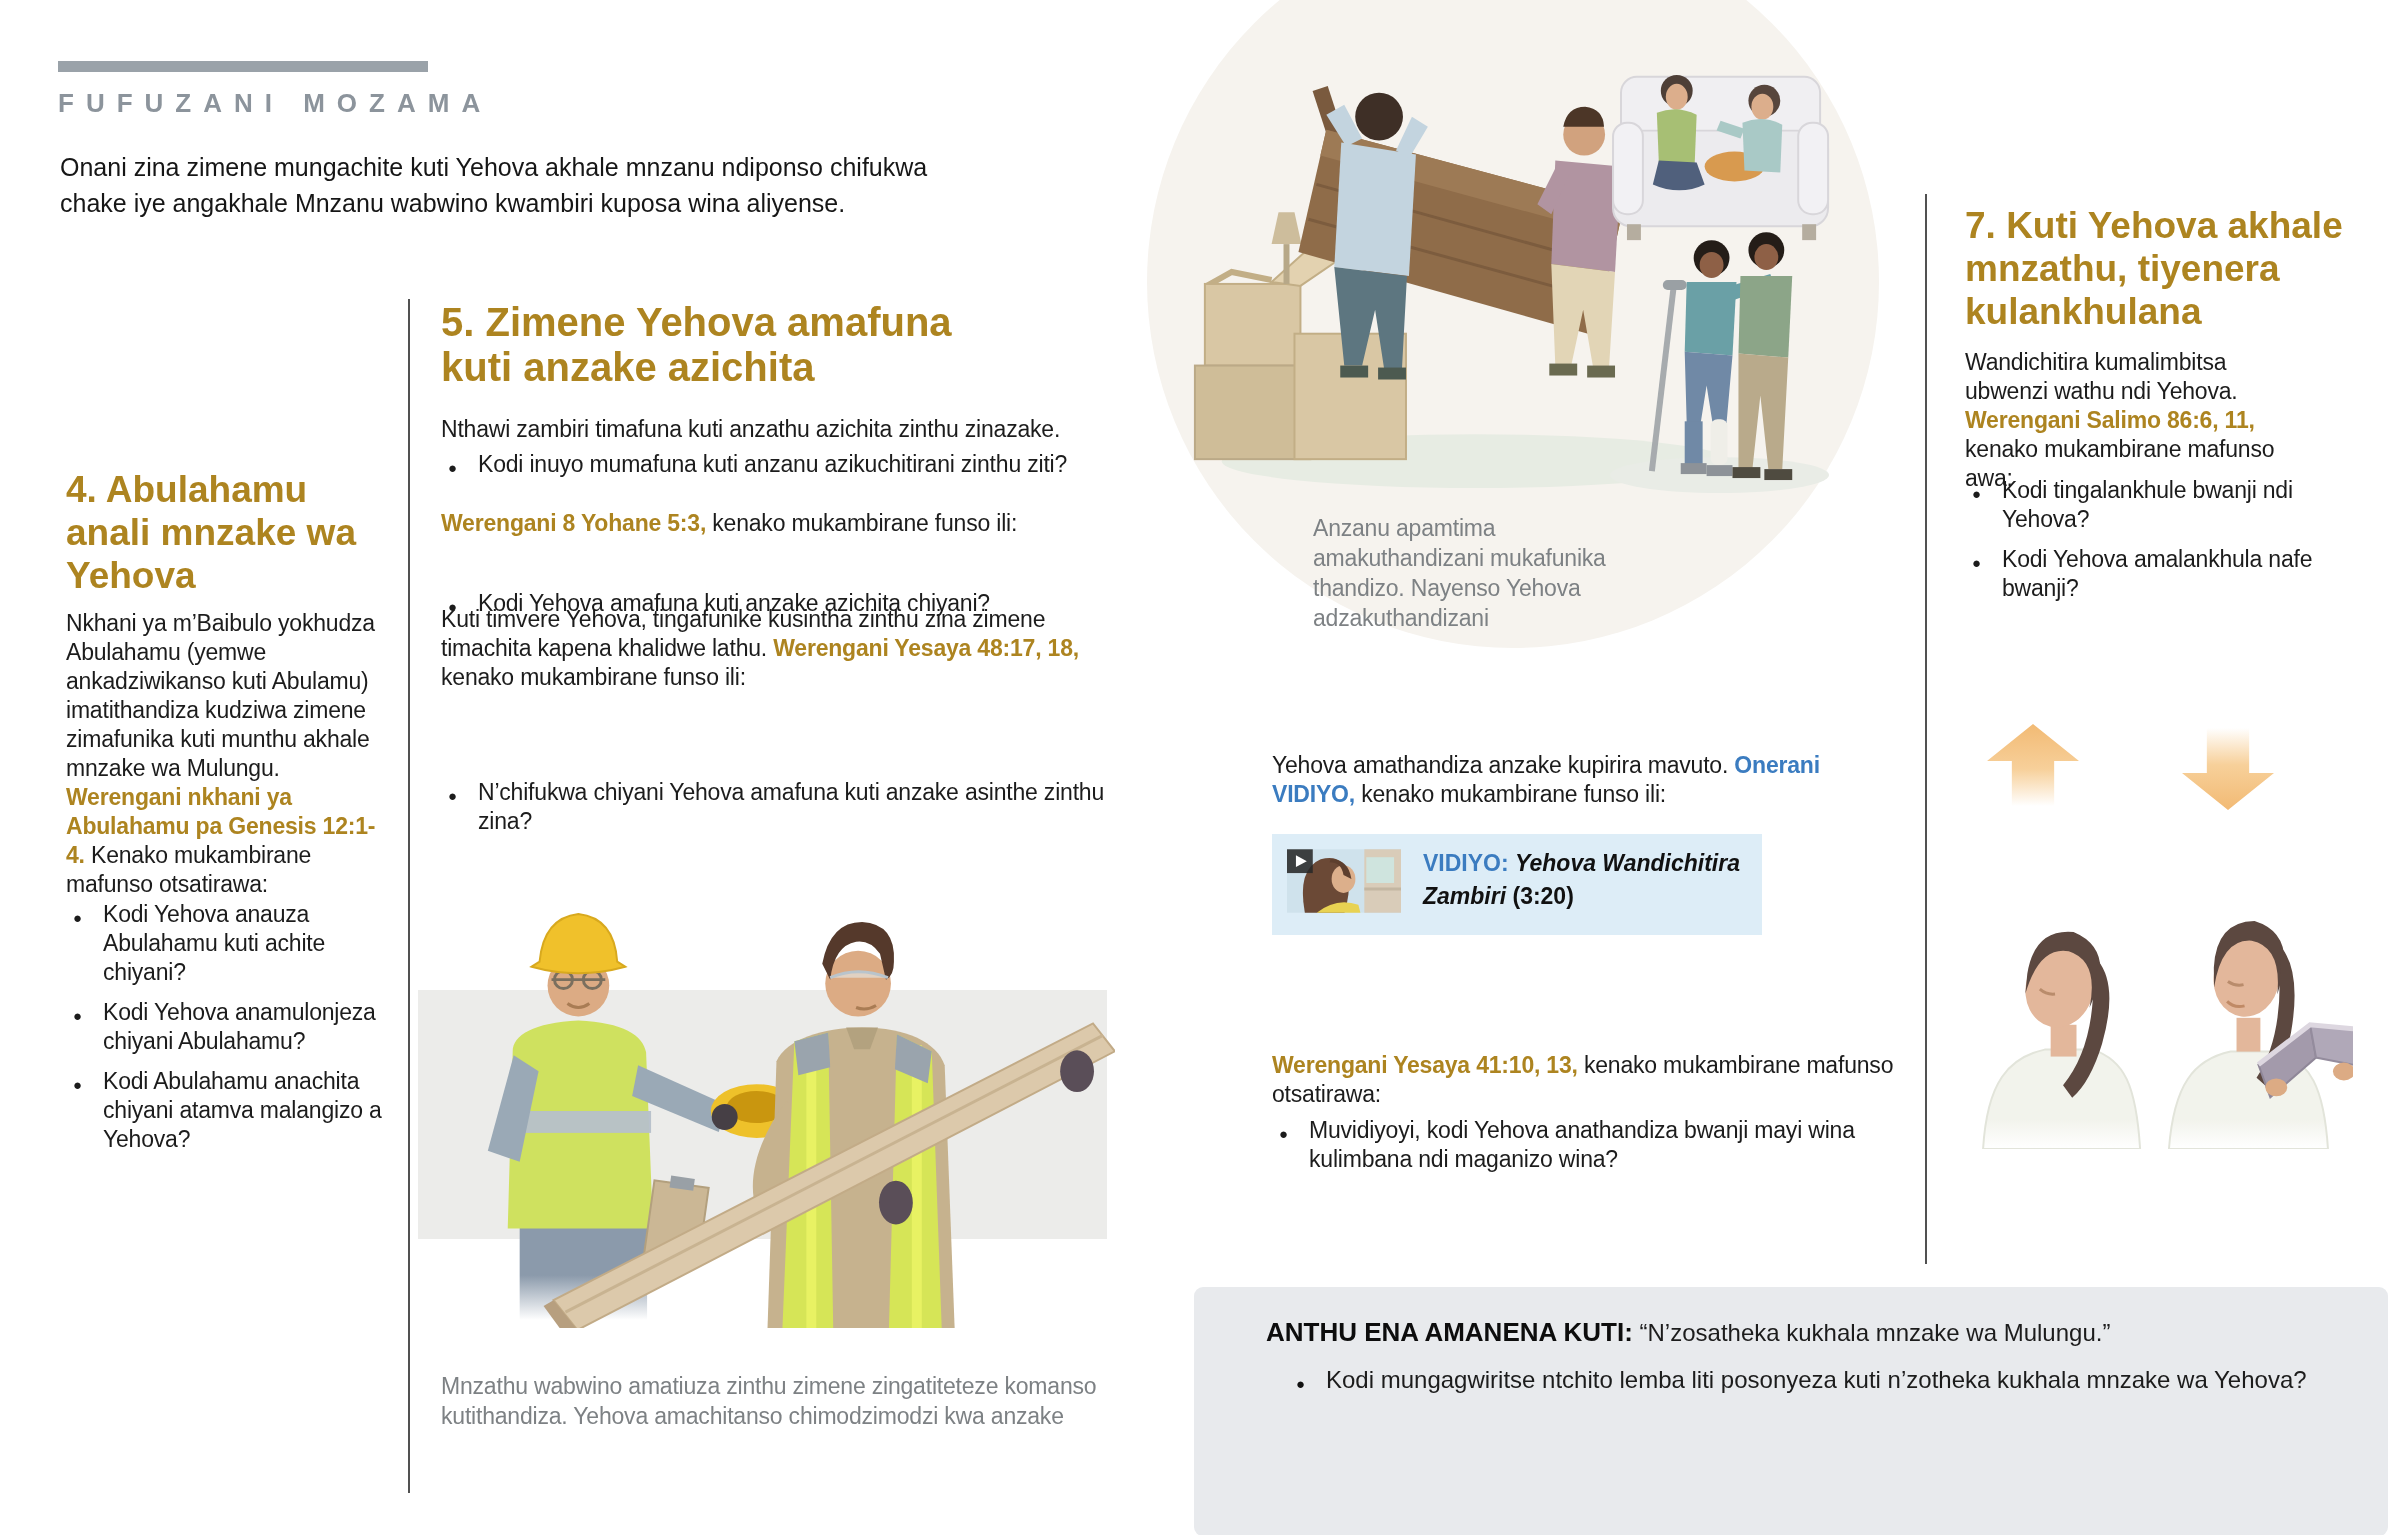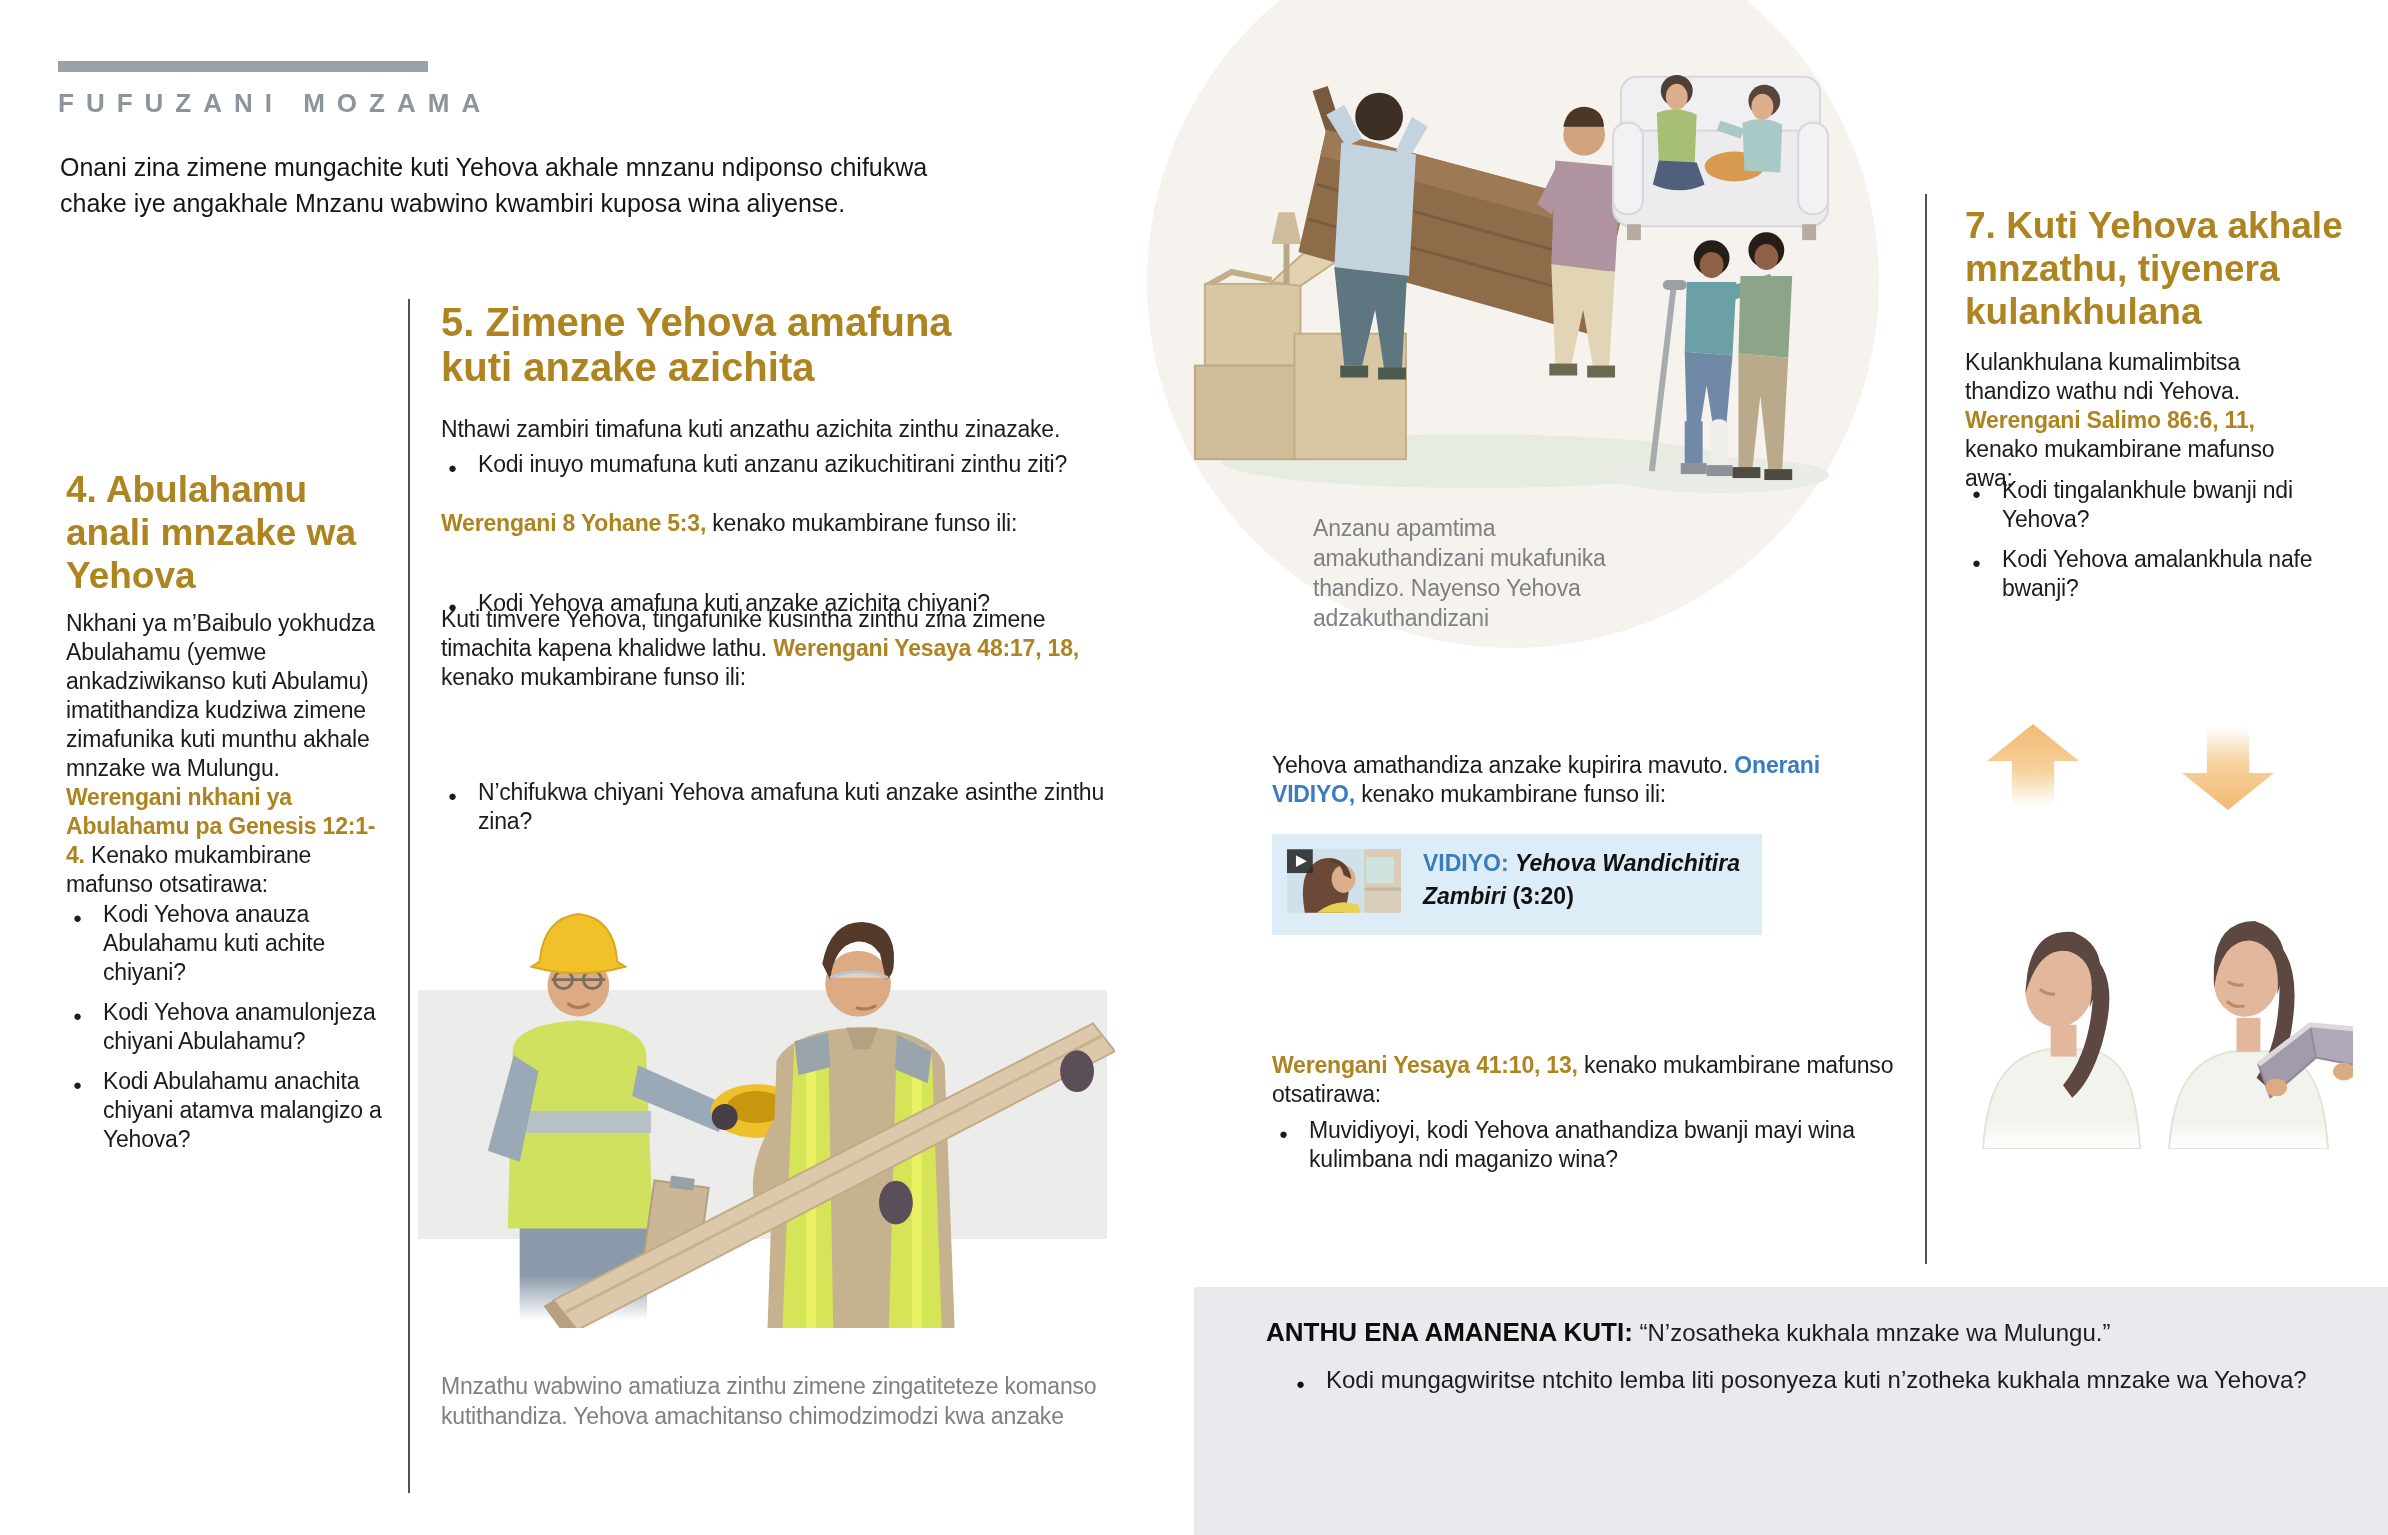--- a/index.html
+++ b/index.html
@@ -255,21 +255,21 @@
   <div class="abs body" style="left:1272px;top:1051px;width:647px;">
     <span class="goldlink">Werengani Yesaya 41:10, 13,</span><span> kenako mukambirane mafunso otsatirawa:</span>
   </div>
   <div class="abs bullet" style="left:1272px;top:1120px;width:637px;">Kodi Yehova akulonjeza kuti adzawachitira chiyani anzake onse?</div>
   <div class="abs bullet" style="left:1272px;top:1182px;width:637px;">Kodi mukuganiza kuti Yehova akhoza kukhala Mnzanu wabwino? N’chifukwa chiyani mukutero?</div>
 
   <div class="abs vdiv" style="left:1925px;top:194px;height:1070px;"></div>
 
   <div class="abs h-gold h1" style="left:1965px;top:204px;width:438px;">7. Kuti Yehova akhale mnzathu, tiyenera kulankhulana</div>
   <div class="abs body" style="left:1965px;top:348px;width:350px;">
-    <span>Kulankhulana kumalimbitsa thandizo wathu ndi Yehova. </span><span class="goldlink">Werengani Salimo 86:6, 11,</span><span> kenako mukambirane mafunso awa:</span>
+    <span>Wandichitira kumalimbitsa ubwenzi wathu ndi Yehova. </span><span class="goldlink">Werengani Salimo 86:6, 11,</span><span> kenako mukambirane mafunso awa:</span>
   </div>
   <div class="abs" style="left:1965px;top:476px;width:350px;">
     <div class="bullet">Kodi tingalankhule bwanji ndi Yehova?</div>
     <div class="bullet">Kodi Yehova amalankhula nafe bwanji?</div>
   </div>
 
   <div class="abs arrow-up" style="left:1987px;top:724px;width:92px;height:82px;"></div>
   <div class="abs arrow-down" style="left:2182px;top:728px;width:92px;height:82px;"></div>
 
   <svg class="abs" style="left:1965px;top:821px;" width="388" height="328" viewBox="0 0 390 330">
@@ -302,21 +302,21 @@
       <g>
         <polygon points="100,245 152,205 158,238 112,278" fill="#a39aab" stroke="#8f8798" stroke-width="2"></polygon>
         <polygon points="152,205 205,210 210,248 158,238" fill="#b0a8b8" stroke="#948c9d" stroke-width="2"></polygon>
         <path d="M100,245 L152,205 L205,210" fill="none" stroke="#ddd7e0" stroke-width="5"></path>
         <ellipse cx="118" cy="268" rx="11" ry="9" fill="#dcab84"></ellipse>
         <ellipse cx="186" cy="252" rx="11" ry="9" fill="#dcab84"></ellipse>
       </g>
     </g>
   </svg>
 
-  <div class="abs quote-box" style="left:1194px;top:1287px;width:1194px;height:249px;">
+  <div class="abs quote-box" style="left:1194px;top:1287px;width:1194px;height:249px;border-radius:9px;">
     <div class="abs" style="left:72px;top:30px;width:1075px;">
       <span class="quote-label">ANTHU ENA AMANENA KUTI:</span><span class="quote-text"> “N’zosatheka kukhala mnzake wa Mulungu.”</span>
     </div>
     <div class="abs quote-bullet" style="left:96px;top:78px;width:1055px;">Kodi mungagwiritse ntchito lemba liti posonyeza kuti n’zotheka kukhala mnzake wa Yehova?</div>
   </div>
 
 </div>
 
 
 </body></html>

